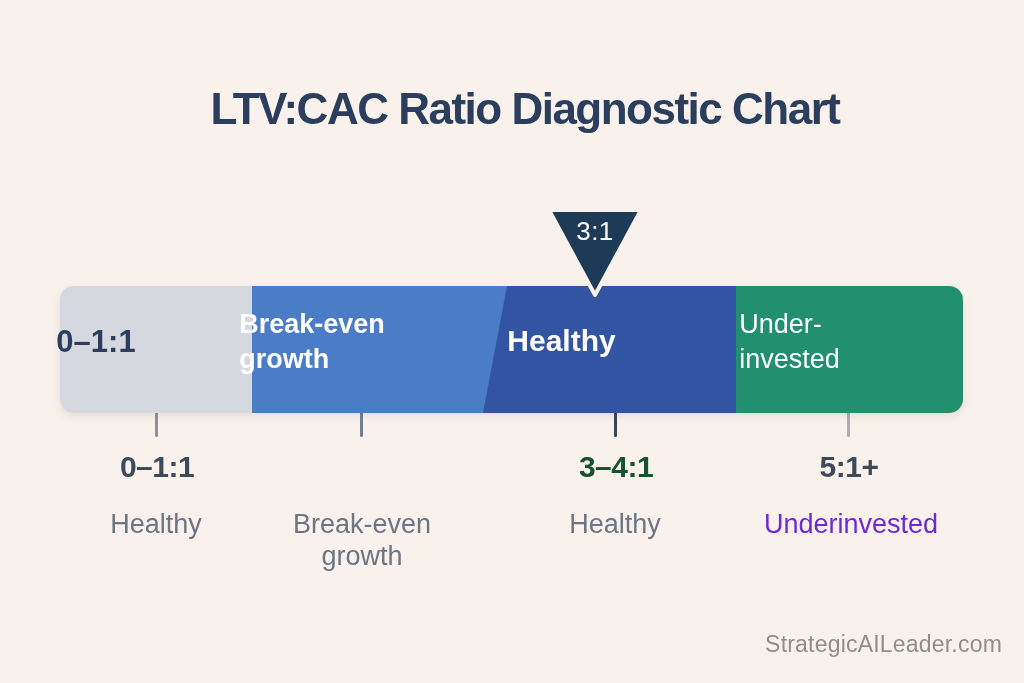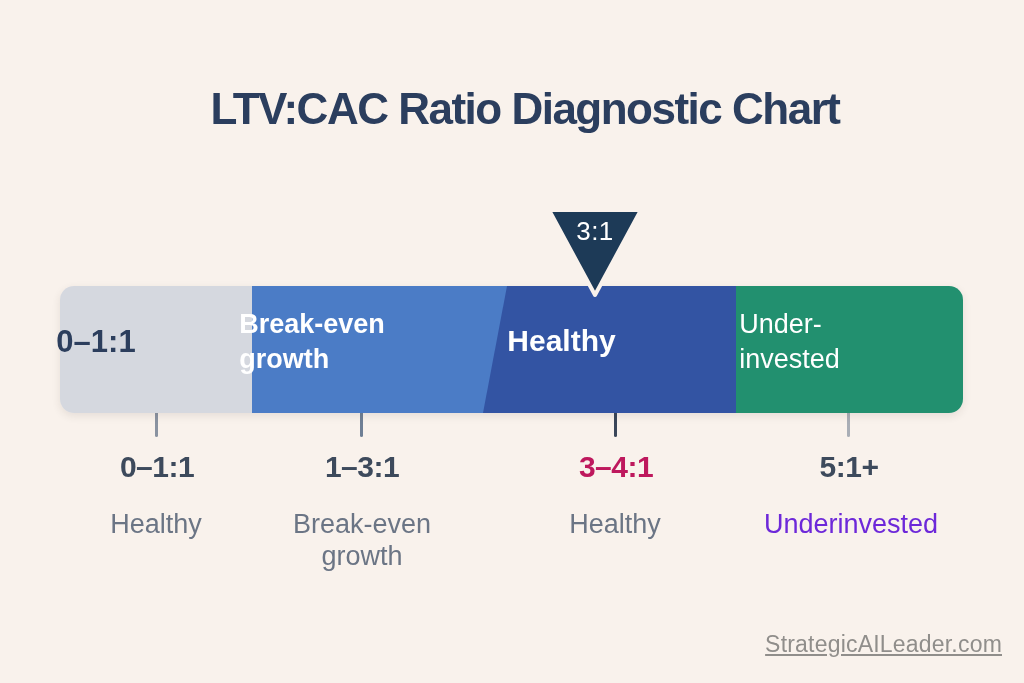--- a/index.html
+++ b/index.html
@@ -55,21 +55,21 @@
   }
   .ratio-0{left:157px;} .ratio-1{left:362px;} .ratio-2{left:616px;} .ratio-3{left:849px;}
 
   .name-label{
     position:absolute;top:509px;width:240px;transform:translateX(-50%);
     text-align:center;font-size:27px;white-space:pre-line;line-height:1.18;
   }
   .name-0{left:156px;} .name-1{left:362px;} .name-2{left:615px;} .name-3{left:851px;}
 
   .watermark{
-    position:absolute;right:22px;top:631px;font-size:23px;letter-spacing:0.2px;text-decoration:underline;
+    position:absolute;right:22px;top:631px;font-size:23px;letter-spacing:0.2px;
   }
 </style>
 </head>
 <body>
 
 <div class="stage" style="background: rgb(249, 242, 236);">
 
   <div class="chart-title" style="color: rgb(43, 62, 94);">LTV:CAC Ratio Diagnostic Chart</div>
 
   <div class="marker">
@@ -100,22 +100,21 @@
     <span style="color: rgb(255, 255, 255);">Under-
 invested</span>
   </div>
 
   <div class="tick tick-0" style="background: rgb(138, 147, 161);"></div>
   <div class="tick tick-1" style="background: rgb(111, 127, 149);"></div>
   <div class="tick tick-2" style="background: rgb(58, 70, 89);"></div>
   <div class="tick tick-3" style="background: rgb(169, 174, 182);"></div>
 
   <div class="ratio-label ratio-0" style="color: rgb(61, 74, 92);">0–1:1</div>
-  <div class="ratio-label ratio-1" style="color: rgb(61, 74, 92);">1–3:1</div>
-  <div class="ratio-label ratio-2" style="color: #be185d;">3–4:1</div>
+  <div class="ratio-label ratio-2" style="color: #14532d;">3–4:1</div>
   <div class="ratio-label ratio-3" style="color: rgb(61, 74, 92);">5:1+</div>
 
   <div class="name-label name-0" style="color: rgb(107, 117, 133);">Healthy</div>
   <div class="name-label name-1" style="color: rgb(107, 117, 133);">Break-even
 growth</div>
   <div class="name-label name-2" style="color: rgb(107, 117, 133);">Healthy</div>
   <div class="name-label name-3" style="color: #6d28d9;">Underinvested</div>
 
   <div class="watermark" style="color: rgb(144, 142, 139);">StrategicAILeader.com</div>
 

